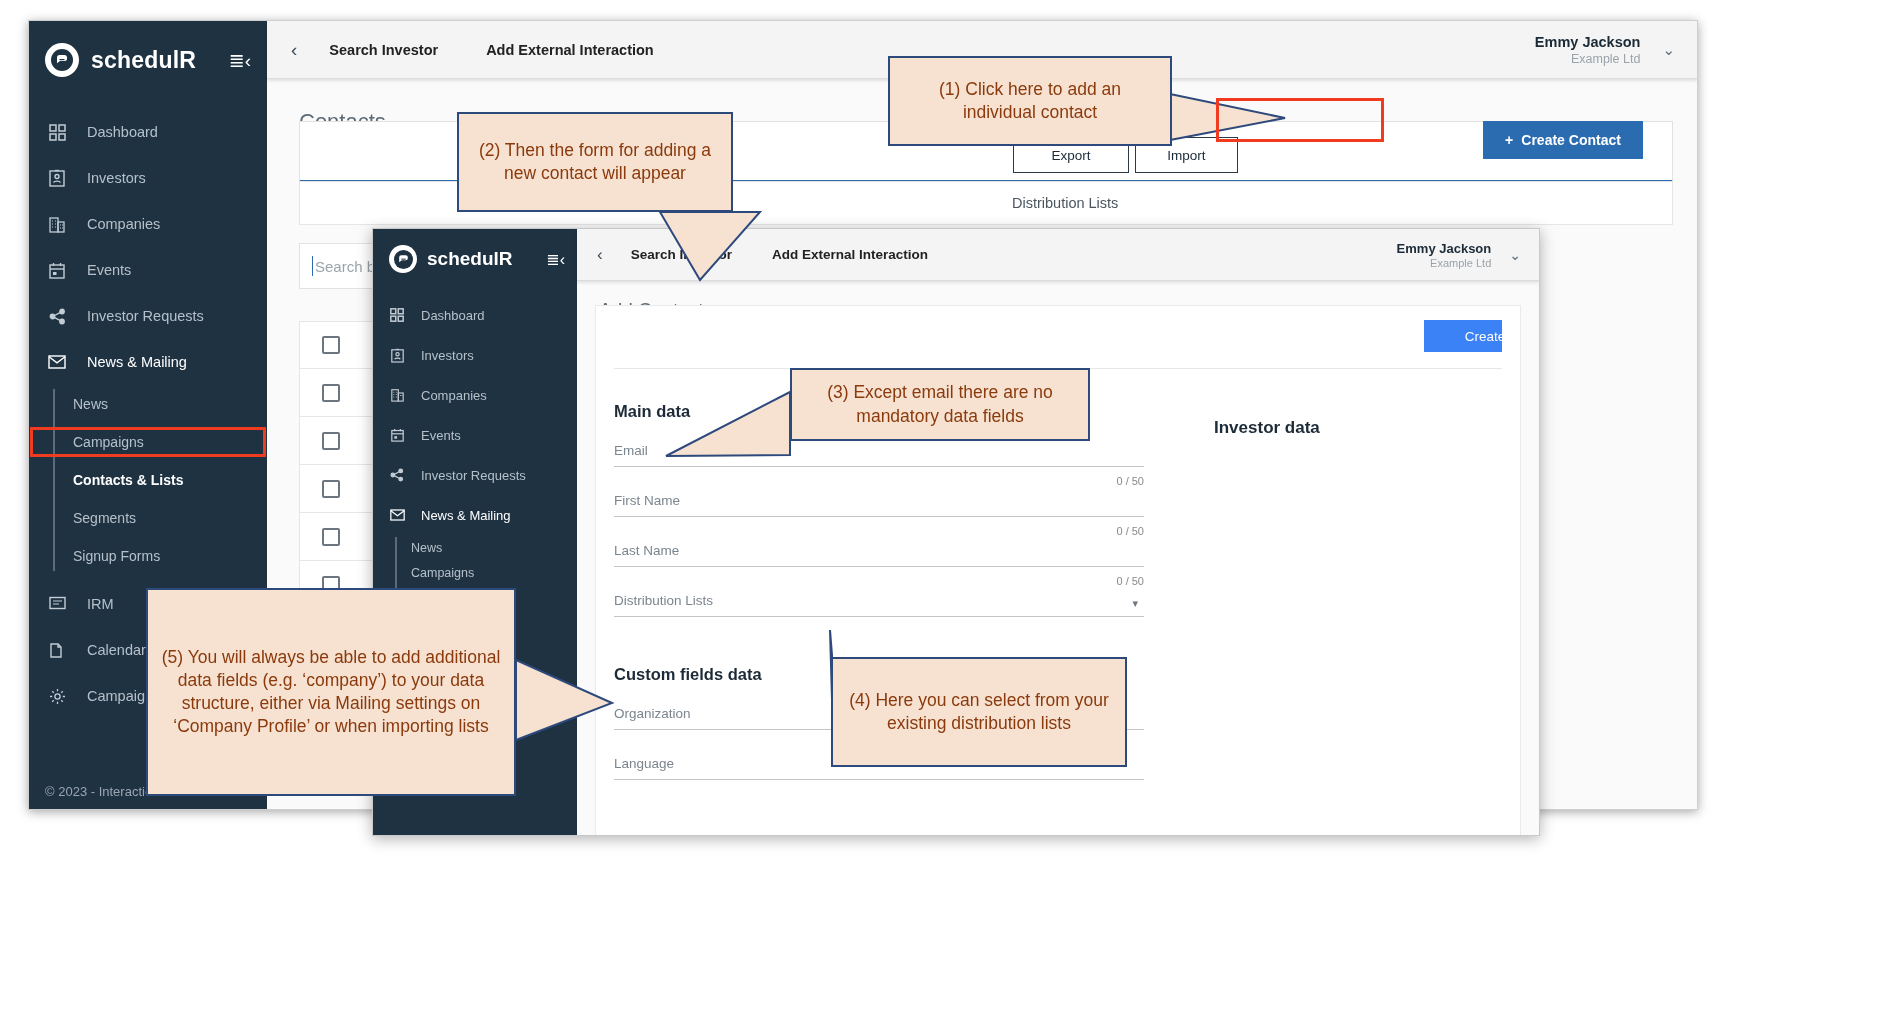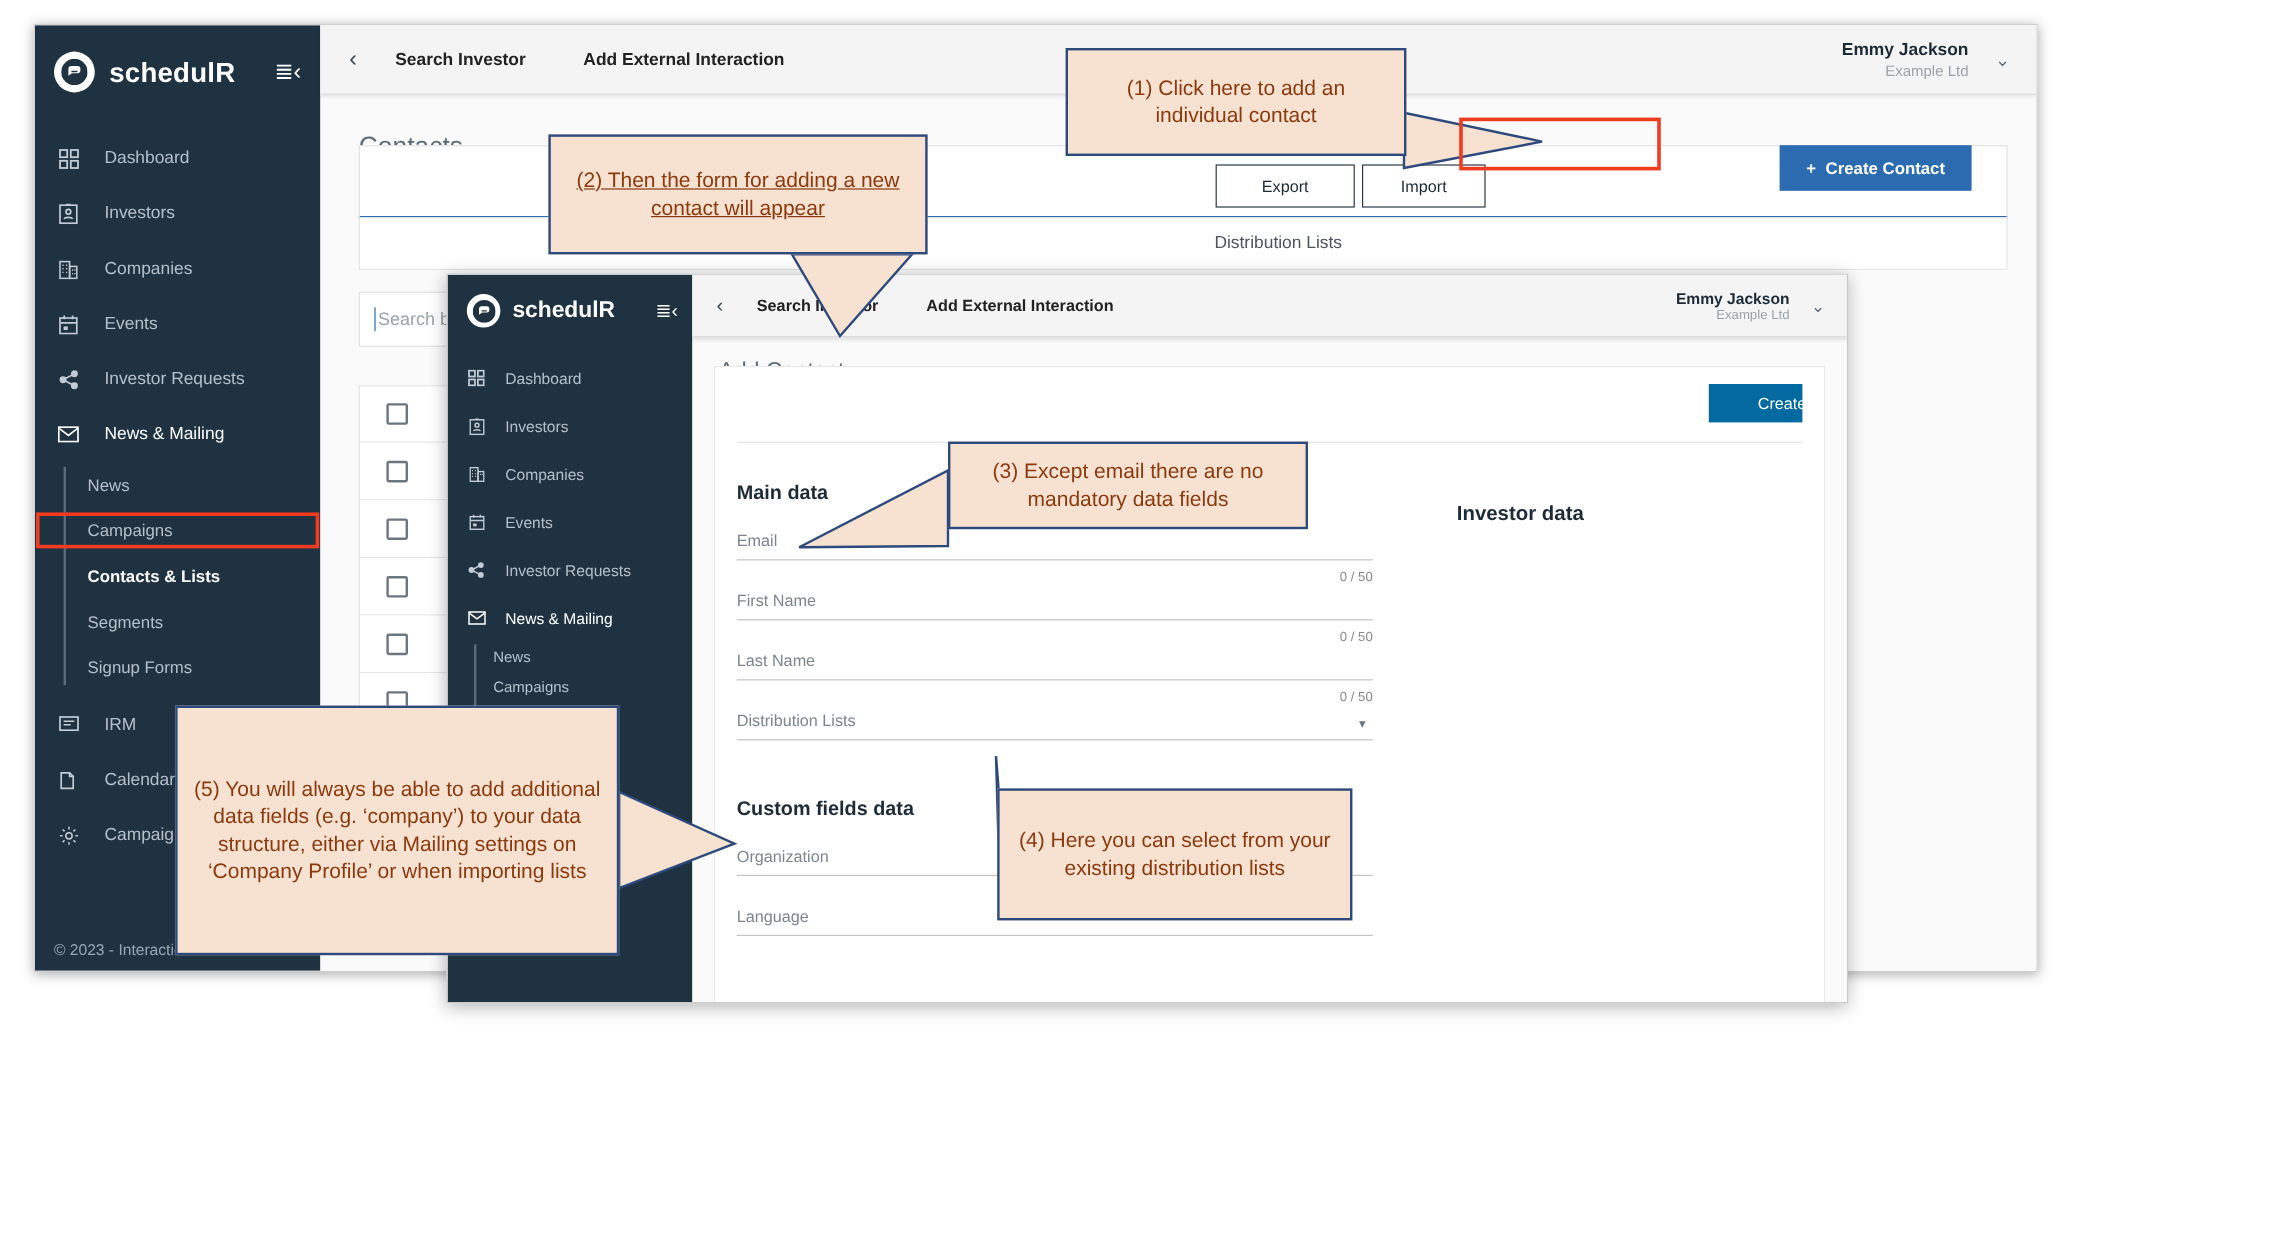--- a/index.html
+++ b/index.html
@@ -139,21 +139,21 @@
   .w2-user .chev { margin-left: 18px; font-size: 14px; color:#5a6b79; }
 
   .w2-pagetitle { font-size: 19px; color:#5d6b77; padding: 18px 0 0 22px; }
 
   .w2-card {
     position:absolute; left: 18px; right: 18px; top: 76px; bottom: 0;
     background:#fff; border:1px solid #eaeaea; border-bottom:none;
   }
   .w2-createbtn {
     position:absolute; right: 18px; top: 14px;
-    width: 78px; height: 32px; background:#0369a1; color:#fff;
+    width: 78px; height: 32px; background:#3b82f6; color:#fff;
     display:flex; align-items:center; justify-content:center;
     font-size: 13.5px; cursor:pointer;padding-left:44px;
   }
   .w2-divider { position:absolute; left: 18px; right: 18px; top: 62px; height:1px; background:#e6e6e6; }
 
   .w2-form { position:absolute; left: 18px; top: 84px; width: 530px; }
   .sec-title { font-size: 16.5px; font-weight: bold; color:#1d2b38; margin: 12px 0 22px 0; }
   .field { position:relative; margin-bottom: 26px; }
   .field .lbl { font-size: 13.5px; color:#7b858e; padding-bottom: 8px; }
   .field .line { height:1px; background:#c4c4c4; }
@@ -547,23 +547,23 @@
     <polygon points="660,212 760,212 700,280" fill="#f7e2d2" stroke="#2e4a7d" stroke-width="2"></polygon>
 
     <polygon points="790,390 790,458 795,455 800,460 790,462 790,465" fill="none" stroke="none"></polygon>
     <polygon points="790,392 790,455 666,456" fill="#f7e2d2" stroke="#2e4a7d" stroke-width="2"></polygon>
 
     <polygon points="832,655 832,700 830,630" fill="#f7e2d2" stroke="#2e4a7d" stroke-width="2"></polygon>
 
     <polygon points="516,660 516,740 612,703" fill="#f7e2d2" stroke="#2e4a7d" stroke-width="2"></polygon>
   </svg>
 
-  <div class="callout" style="left:888px; top:40px; width:284px; height:90px;">(1) Click here to add an individual contact</div>
-
-  <div class="callout" style="left:457px; top:112px; width:316px; height:100px;text-decoration:underline;">(2) Then the form for adding a new contact will appear</div>
+  <div class="callout" style="left:888px; top:56px; width:284px; height:90px;">(1) Click here to add an individual contact</div>
+
+  <div class="callout" style="left:457px; top:112px; width:276px; height:100px;">(2) Then the form for adding a new contact will appear</div>
 
   <div class="callout" style="left:790px; top:368px; width:300px; height:73px;">(3) Except email there are no mandatory data fields</div>
 
   <div class="callout" style="left:831px; top:657px; width:296px; height:110px;">(4) Here you can select from your existing distribution lists</div>
 
   <div class="callout" style="left:146px; top:588px; width:370px; height:208px; font-size:17.5px;">(5) You will always be able to add additional data fields (e.g. ‘company’) to your data structure, either via Mailing settings on ‘Company Profile’ or when importing lists</div>
 
 </div>
 
 </body></html>

